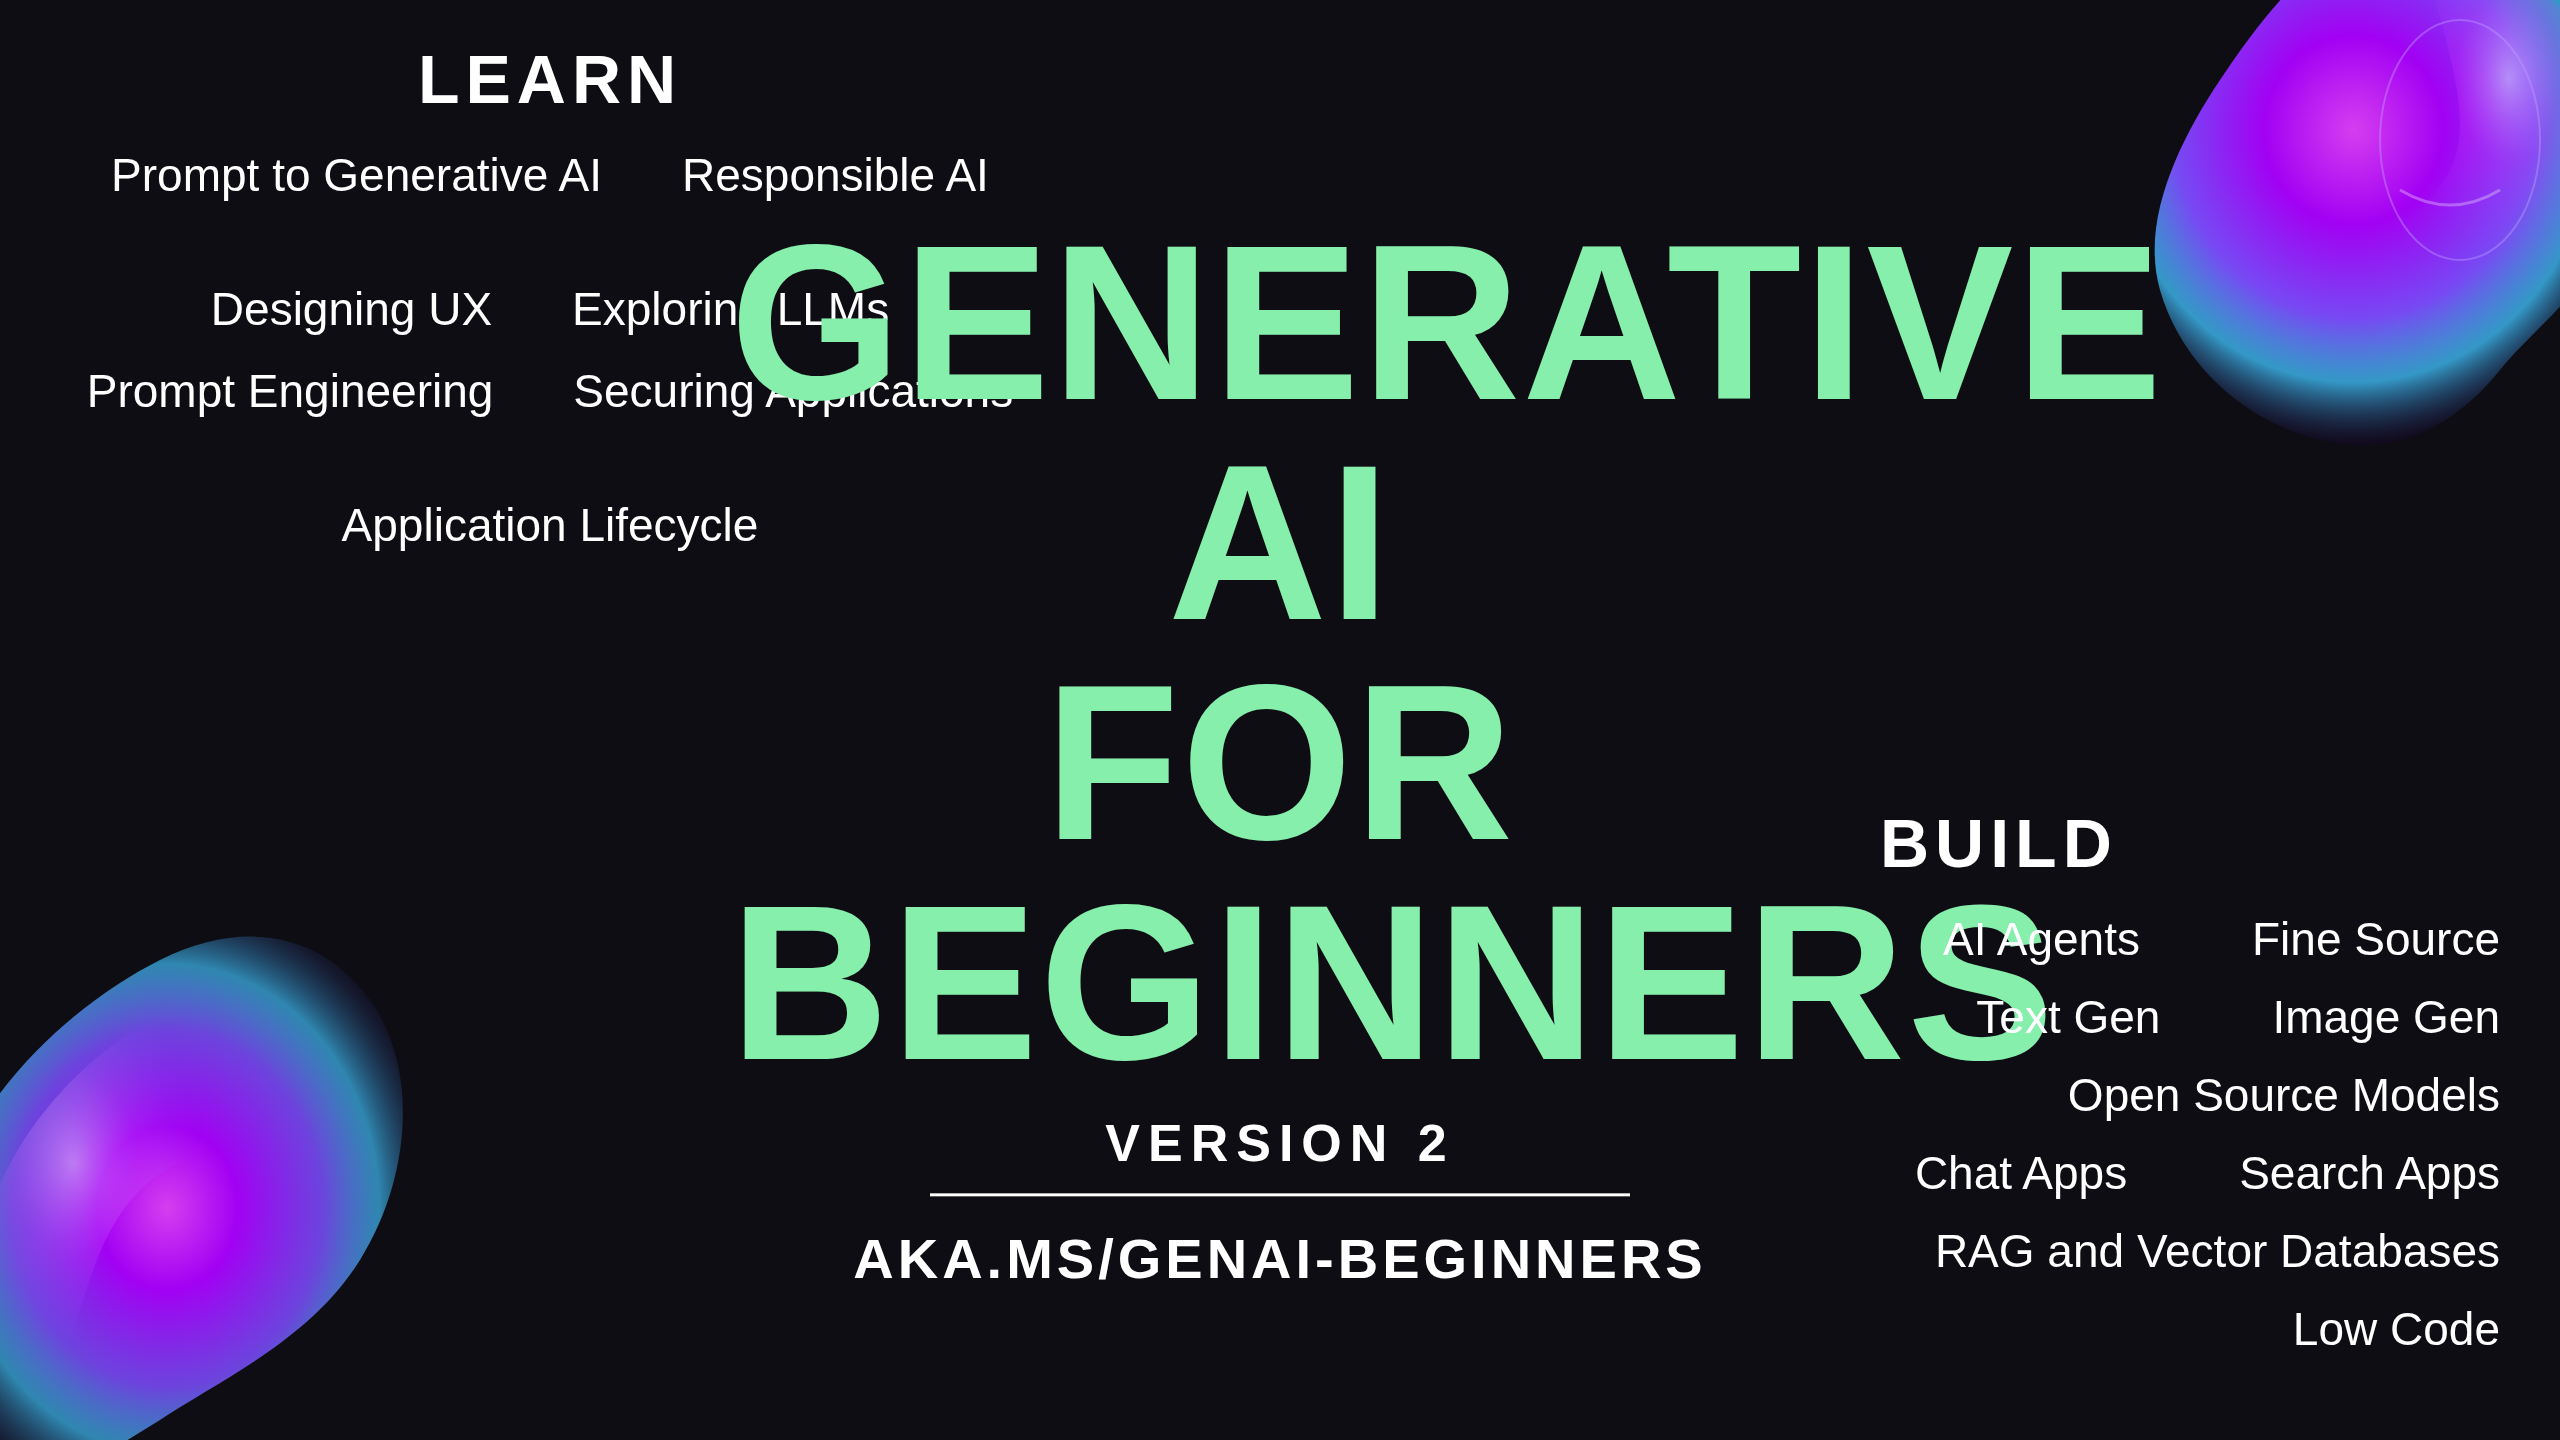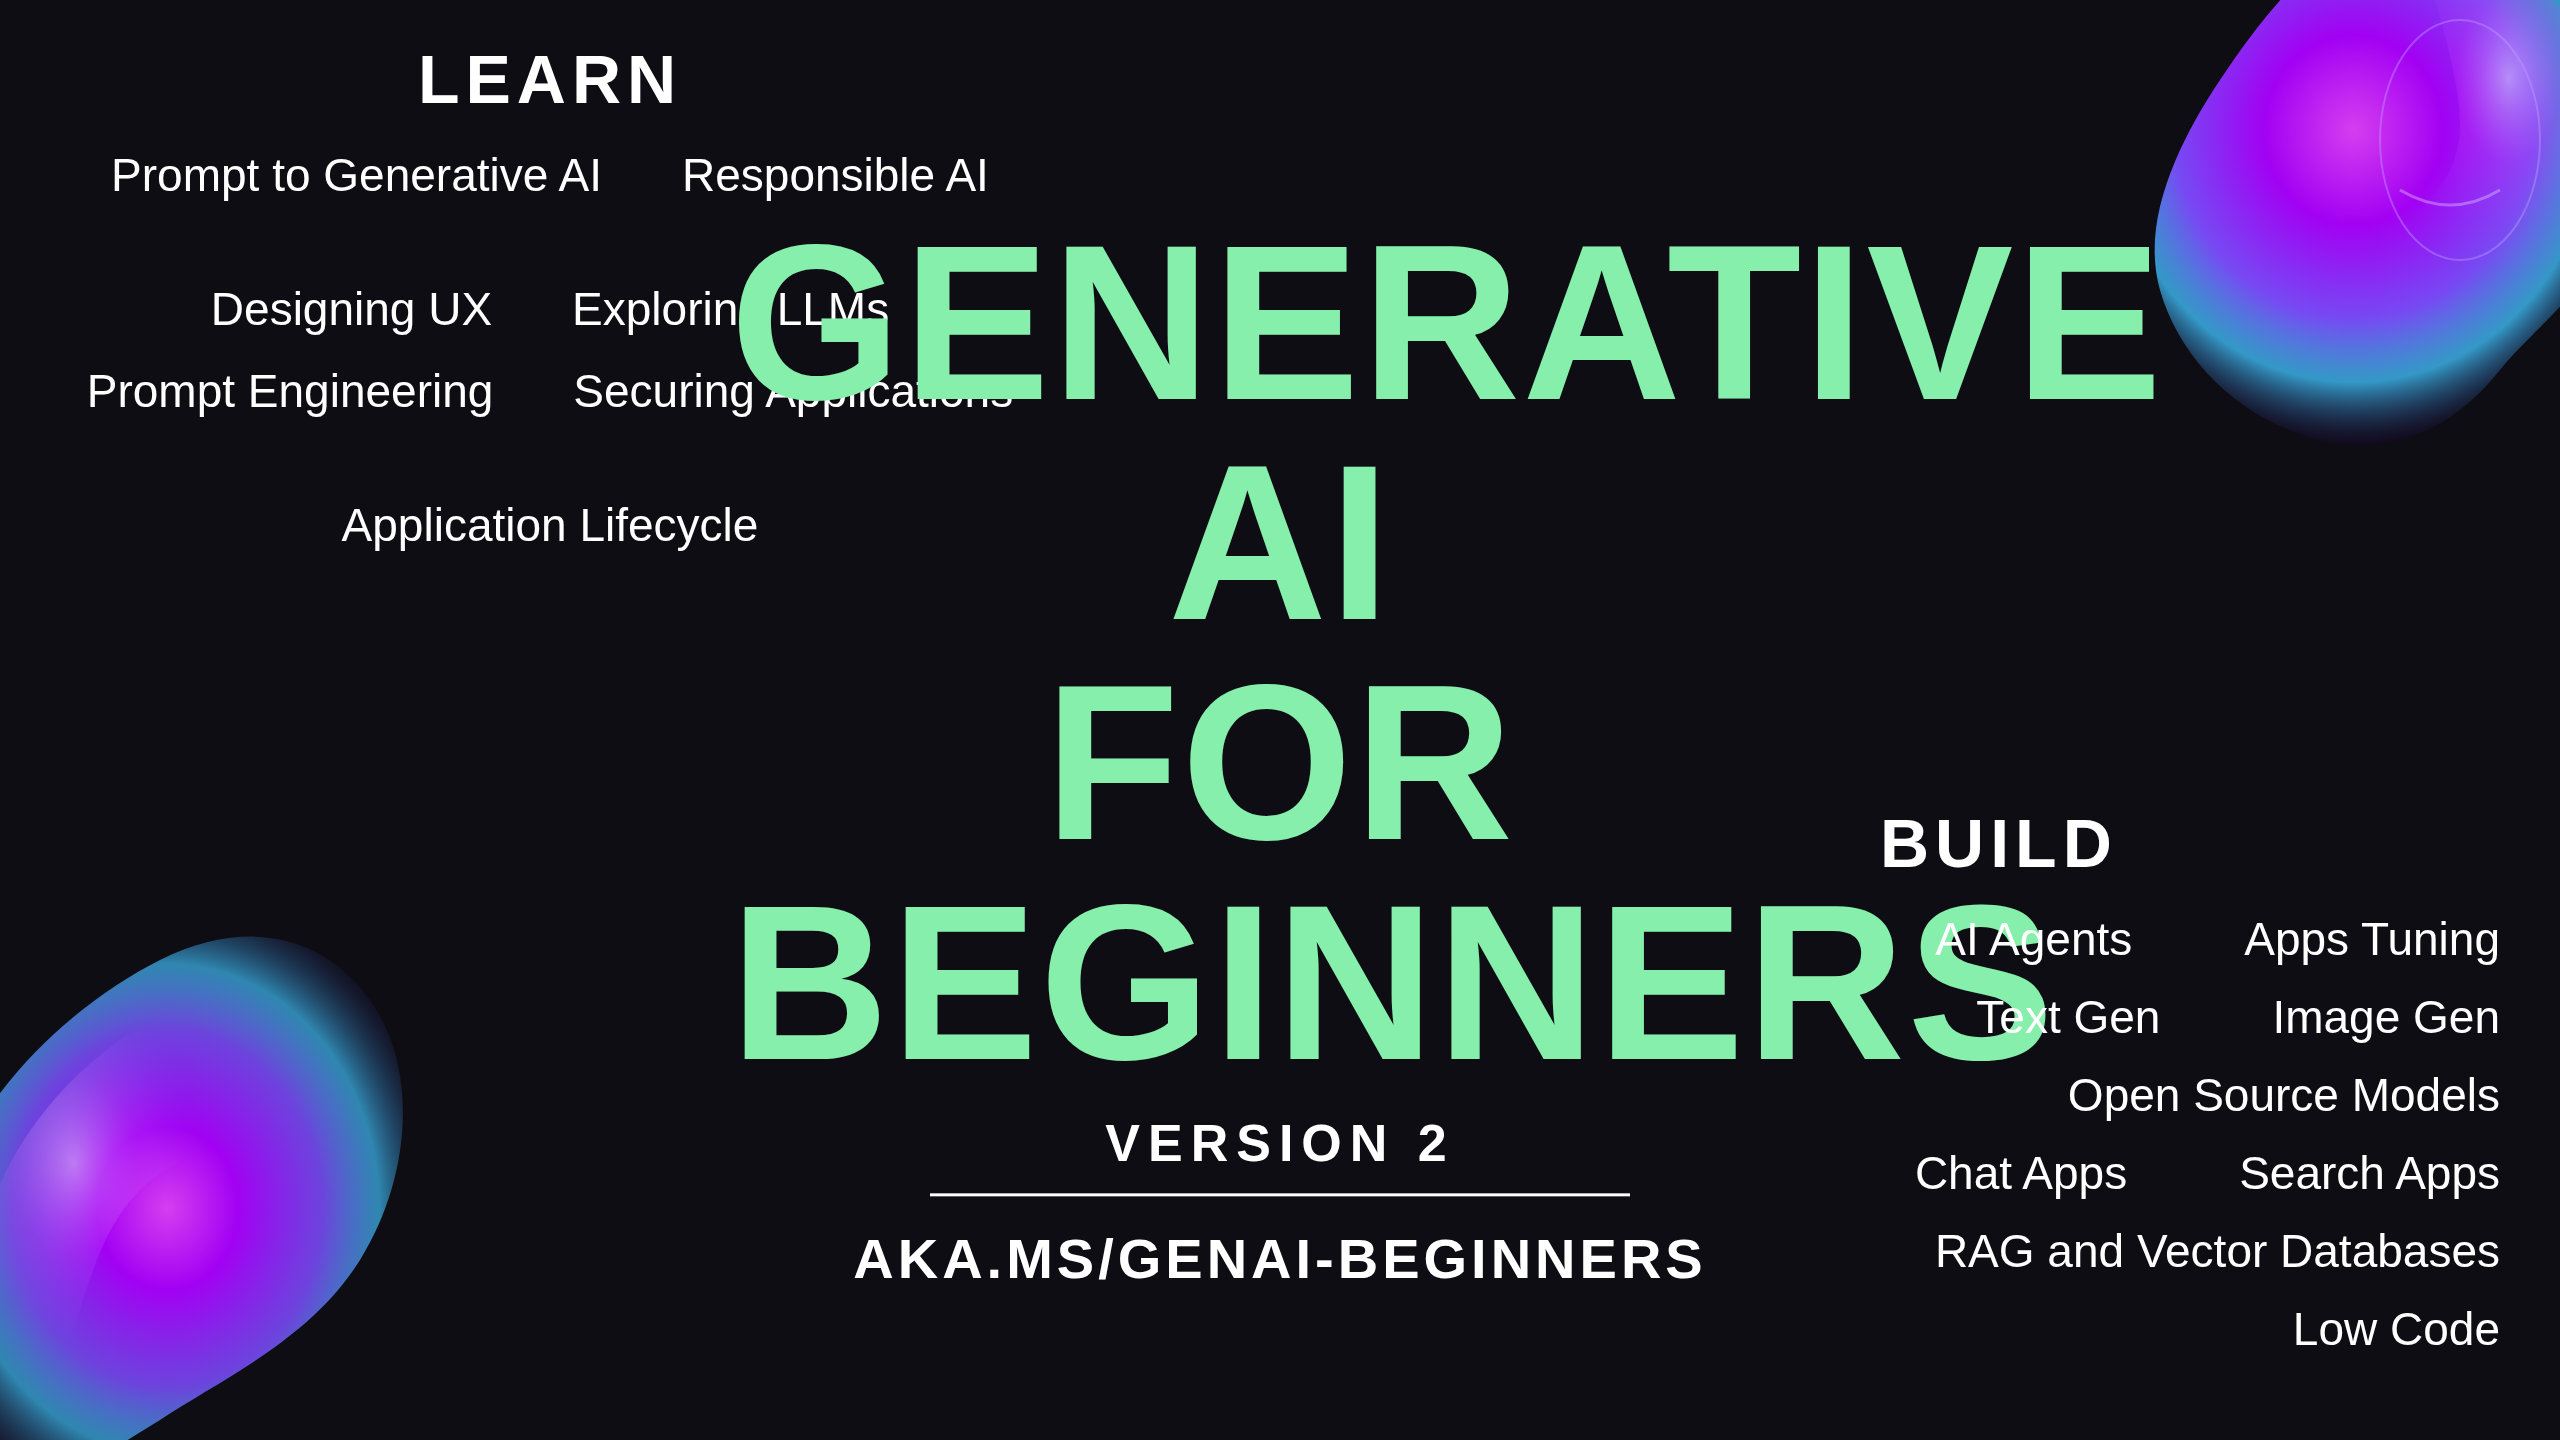--- a/index.html
+++ b/index.html
@@ -217,21 +217,21 @@
   </div>
   <div class="version-text">VERSION 2</div>
   <div class="divider"></div>
   <div class="url-text">AKA.MS/GENAI-BEGINNERS</div>
 </div>
 
 <div class="build-section">
   <div class="build-title">BUILD</div>
   <div class="build-row">
     <span class="build-item">AI Agents</span>
-    <span class="build-item">Apps Tuning</span>
+    <span class="build-item">Fine Source</span>
   </div>
   <div class="build-row">
     <span class="build-item">Text Gen</span>
     <span class="build-item">Image Gen</span>
   </div>
   <div class="build-row">
     <span class="build-item">Open Source Models</span>
   </div>
   <div class="build-row">
     <span class="build-item">Chat Apps</span>

